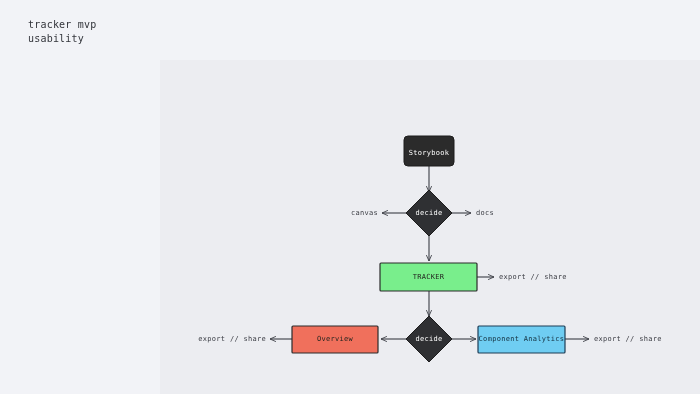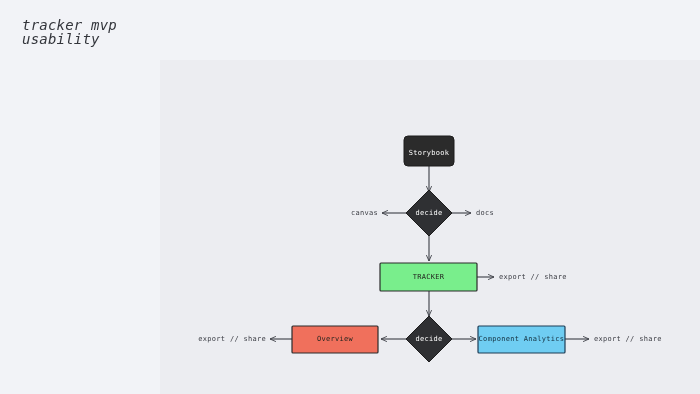--- a/index.html
+++ b/index.html
@@ -9,28 +9,27 @@
   body {
     width: 700px;
     height: 394px;
     background: #f2f3f7;
     font-family: "DejaVu Sans Mono", "Liberation Mono", monospace;
     overflow: hidden;
     position: relative;
   }
   #page-title {
     position: absolute;
-    left: 22px;
+    left: 28px;
     top: 18px;
-    font-size: 14px;
+    font-size: 10px;
     line-height: 14px;
     color: #33353b;
     letter-spacing: 0.2px;
     white-space: pre-line;
-    font-style: italic;
   }
   #canvas-panel {
     position: absolute;
     left: 160px;
     top: 60px;
     width: 540px;
     height: 334px;
     background: #ecedf1;
   }
   #diagram-svg {

